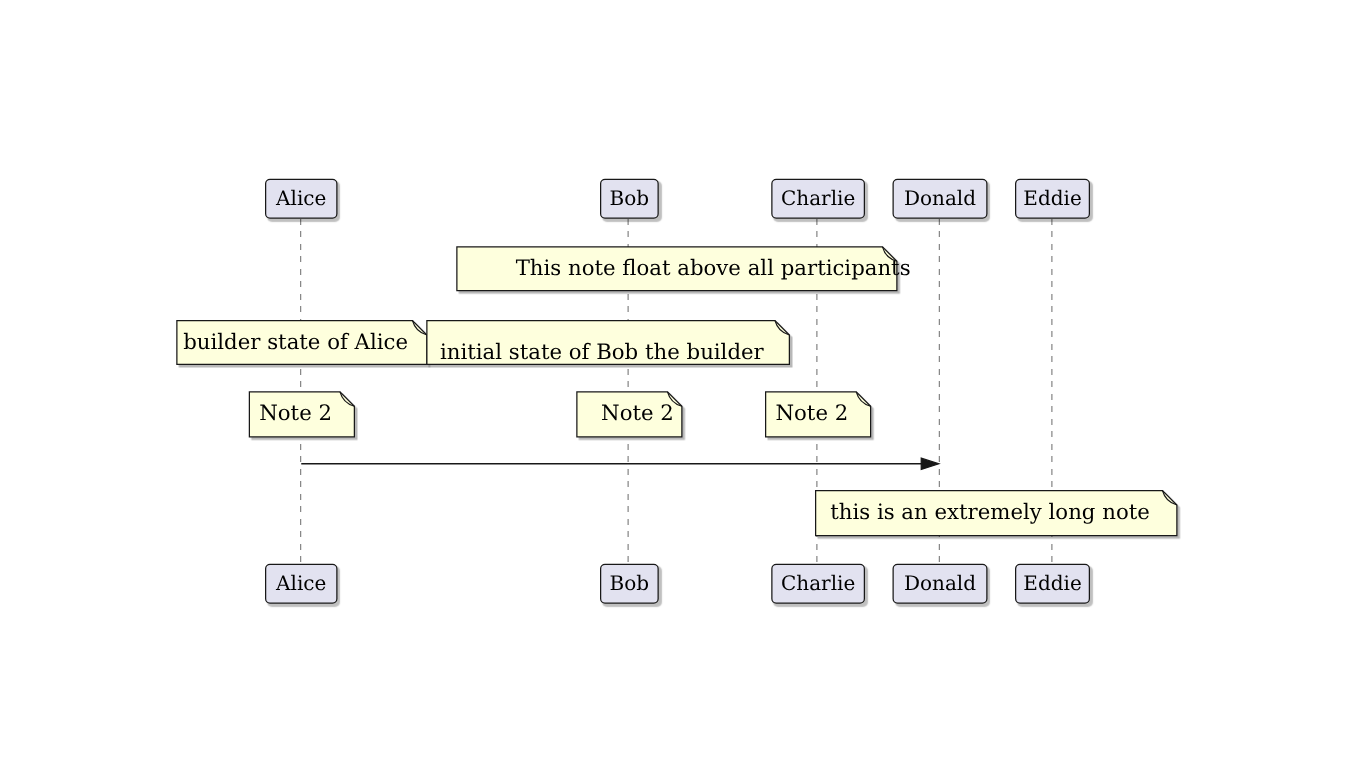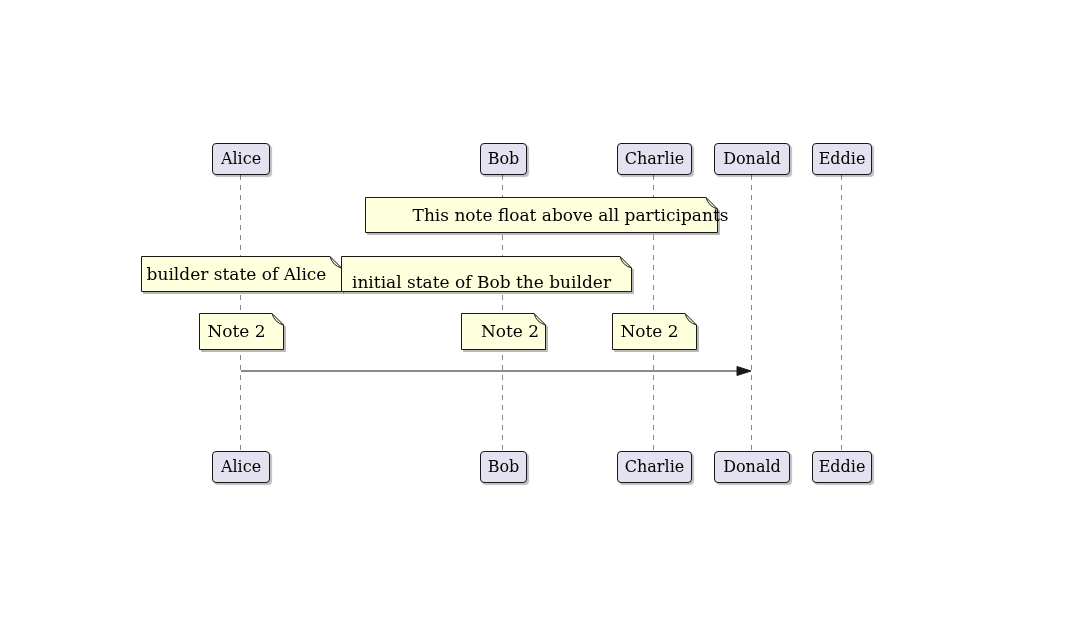--- a/index.html
+++ b/index.html
@@ -150,20 +150,27 @@
   </div>
 
   <div class="note" style="left:612px; top:313px; width:85px; height:37px">
       <svg class="fold-svg" width="85" height="37">
         <path d="M0.5,0.5 L73,0.5 L84.5,12 L84.5,36.5 L0.5,36.5 Z" fill="#FEFFDD" stroke="#181818"></path>
         <path d="M73,0.5 Q75.5,9.5 84.5,12" fill="none" stroke="#181818"></path>
       </svg>
     <span class="nt">Note 2</span>
   </div>
 
+  <div class="note" style="left:652px; top:392px; width:290px; height:37px">
+      <svg class="fold-svg" width="290" height="37">
+        <path d="M0.5,0.5 L278,0.5 L289.5,12 L289.5,36.5 L0.5,36.5 Z" fill="#FEFFDD" stroke="#181818"></path>
+        <path d="M278,0.5 Q280.5,9.5 289.5,12" fill="none" stroke="#181818"></path>
+      </svg>
+    <span class="nt">this is an extremely long note</span>
+  </div>
 
   <div class="pbox" style="left:212px; top:451px; width:58px">
     <span>Alice</span>
   </div>
   <div class="pbox" style="left:480px; top:451px; width:47px">
     <span>Bob</span>
   </div>
   <div class="pbox" style="left:617px; top:451px; width:75px">
     <span>Charlie</span>
   </div>

